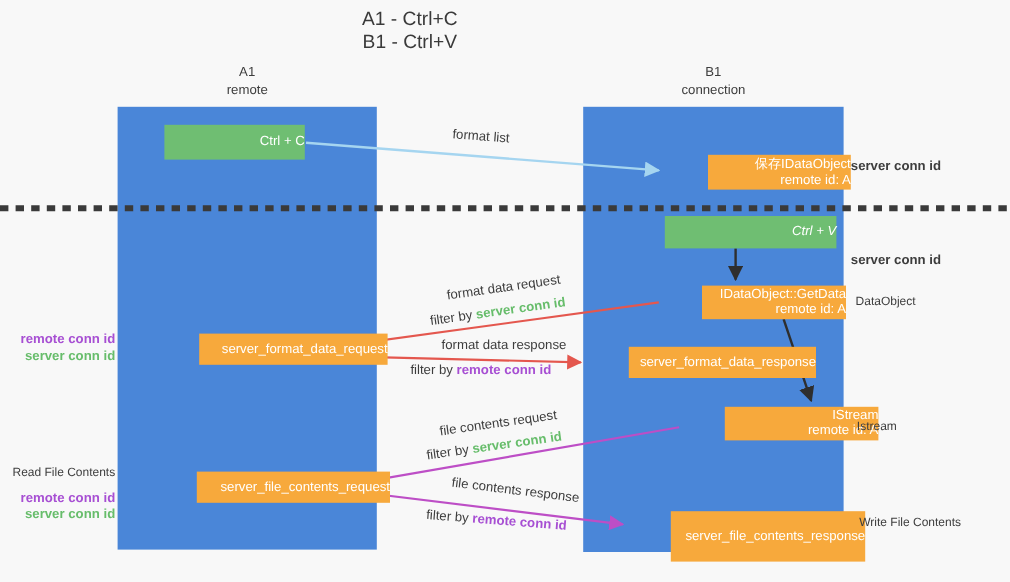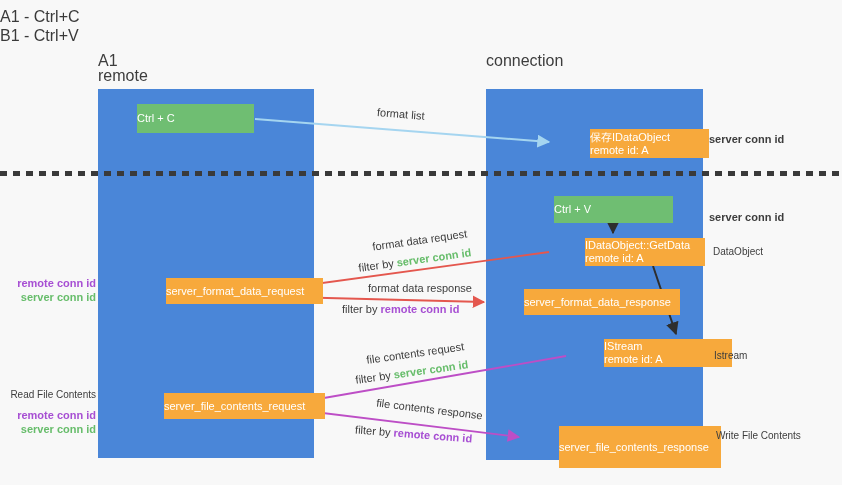--- a/index.html
+++ b/index.html
@@ -3,37 +3,37 @@
 <meta charset="utf-8">
 <style>
   html,body{margin:0;padding:0;}
   body{font-family:"Liberation Sans", sans-serif; background:#f8f8f8;}
   #canvas{position:relative; width:842px; height:485px; background:#f8f8f8; overflow:hidden;}
 
   .lane{position:absolute; background:#4a86d8;}
   #lane-left{left:98px; top:89px; width:216px; height:369px;}
   #lane-right{left:486px; top:89px; width:217px; height:371px;}
 
-  .lane-header{position:absolute; text-align:left; font-size:16px; line-height:15px; color:#3d3d3d;}
+  .lane-header{position:absolute; text-align:center; font-size:11px; line-height:15px; color:#3d3d3d;}
   #lane-header-left{left:98px; top:53px; width:216px;}
   #lane-header-right{left:486px; top:53px; width:217px;}
 
-  #diagram-title{position:absolute; left:0; top:7px; width:683px; text-align:left;
+  #diagram-title{position:absolute; left:0; top:7px; width:683px; text-align:center;
     font-size:16px; line-height:19px; color:#3a3a3a;}
 
   svg.overlay{position:absolute; left:0; top:0; width:842px; height:485px; pointer-events:none;}
 
-  .node{position:absolute; display:flex; flex-direction:column; align-items:flex-start; justify-content:center;
+  .node{position:absolute; display:flex; flex-direction:column; align-items:flex-end; justify-content:center;
     text-align:center; color:#ffffff; font-size:11px; line-height:13px; white-space:nowrap;}
   .node.green{background:#6fbe72;}
   .node.orange{background:#f7a93c;margin-left:36px;}
 
   #node-ctrl-c{left:137px; top:104px; width:117px; height:29px;}
   #node-save-idataobject{left:554px; top:129px; width:119px; height:29px;}
-  #node-ctrl-v{left:554px; top:196px; width:119px; height:27px;}
+  #node-ctrl-v{left:554px; top:180px; width:143px; height:27px;font-style:italic;}
   #node-getdata{left:549px; top:238px; width:120px; height:28px;}
   #node-format-request{left:130px; top:278px; width:157px; height:26px;}
   #node-format-response{left:488px; top:289px; width:156px; height:26px;}
   #node-istream{left:568px; top:339px; width:128px; height:28px;}
   #node-file-request{left:128px; top:393px; width:161px; height:26px;}
   #node-file-response{left:523px; top:426px; width:162px; height:42px;}
 
   .lbl{position:absolute; font-size:11px; color:#3d3d3d; white-space:nowrap;}
   .green-t{color:#67bd6b; font-weight:bold;}
   .purple-t{color:#a74fd3; font-weight:bold;}
@@ -70,20 +70,21 @@
   <div id="diagram-title">
     <div>A1 - Ctrl+C</div>
     <div>B1 - Ctrl+V</div>
   </div>
 
   <div class="lane-header" id="lane-header-left">
     <div>A1</div>
     <div>remote</div>
   </div>
   <div class="lane-header" id="lane-header-right">
+    <div>B1</div>
     <div>connection</div>
   </div>
 
   <div class="lane" id="lane-left"></div>
   <div class="lane" id="lane-right"></div>
 
   <svg class="overlay">
     <defs>
       <marker id="m-blue" viewBox="0 0 10 10" refX="9" refY="5" markerWidth="6.5" markerHeight="6.5" orient="auto">
         <path d="M0,0 L10,5 L0,10 z" fill="#a5d5f0"></path>

